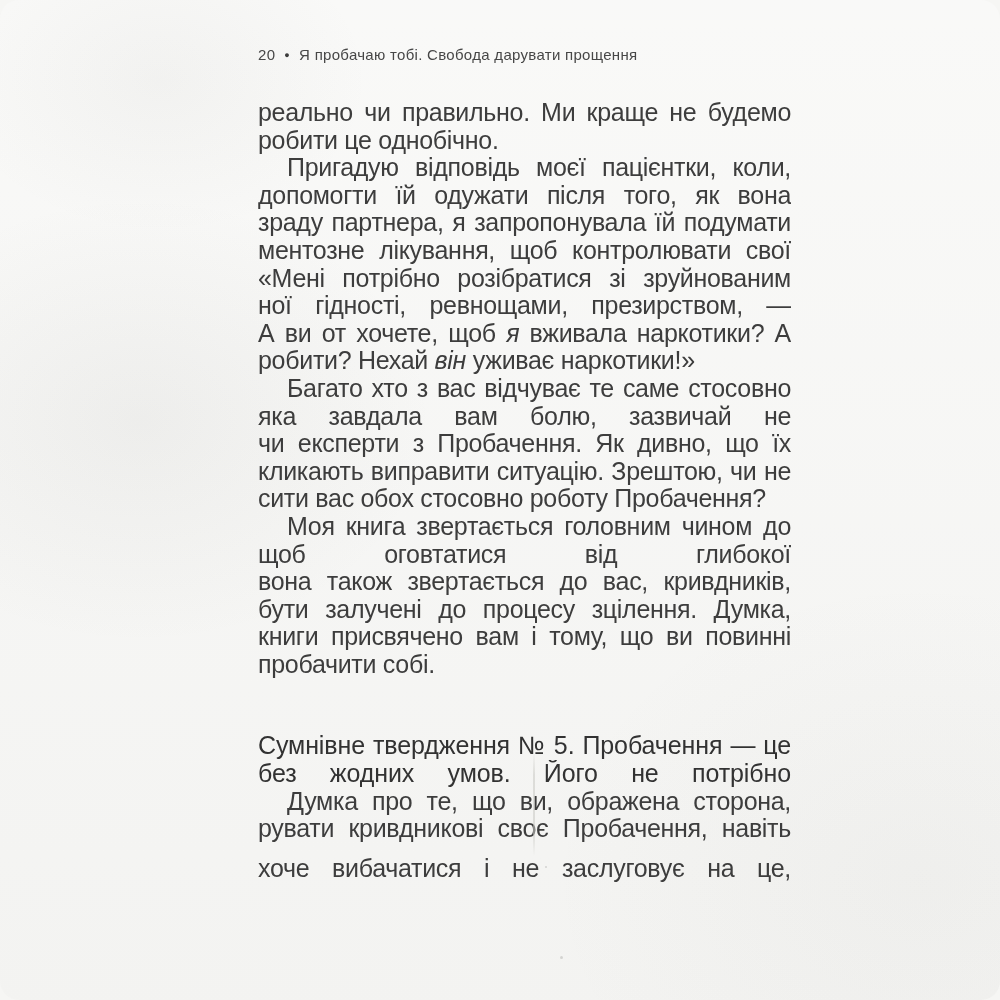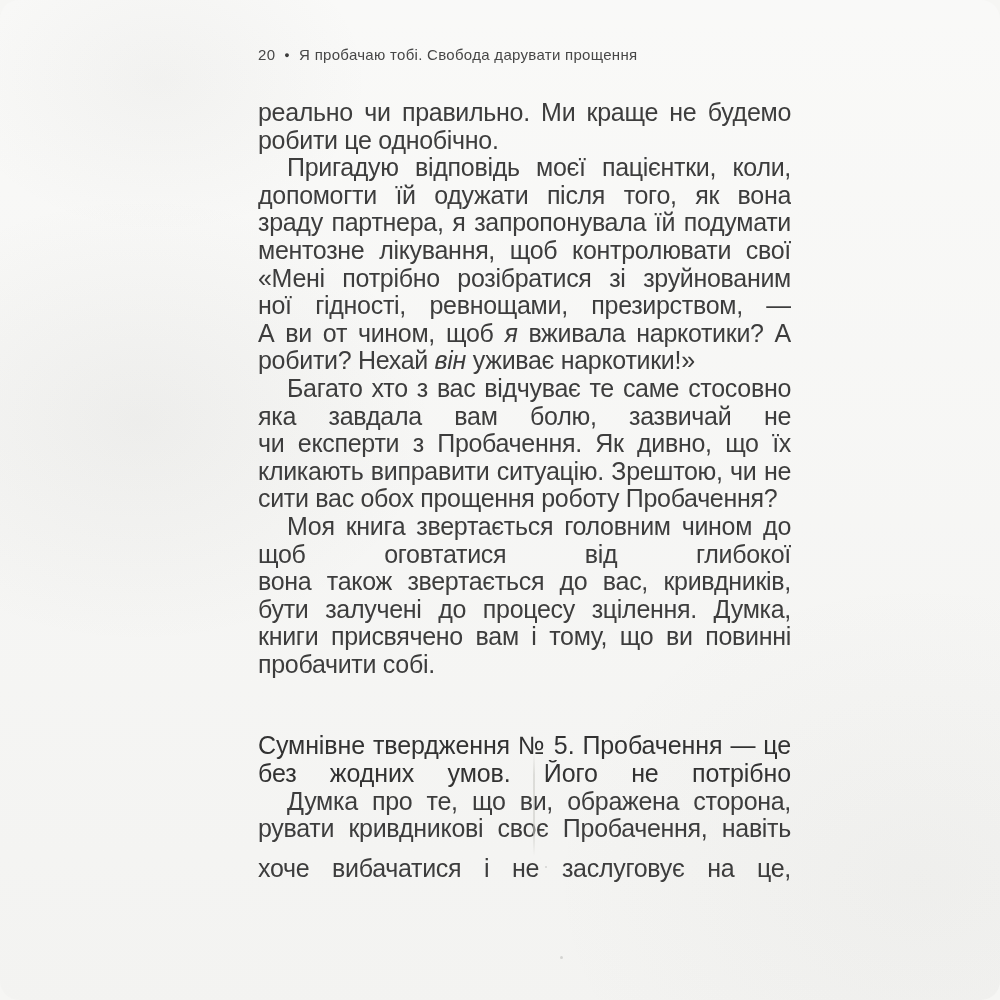--- a/index.html
+++ b/index.html
@@ -119,29 +119,29 @@
         <div class="line"><span>реально чи правильно. Ми краще не будемо пробачати, ніж</span></div>
         <div class="line last"><span>робити це однобічно.</span></div>
       </div>
       <div class="block paragraph indent">
         <div class="line"><span>Пригадую відповідь моєї пацієнтки, коли, намагаючись</span></div>
         <div class="line"><span>допомогти їй одужати після того, як вона дізналася про</span></div>
         <div class="line"><span>зраду партнера, я запропонувала їй подумати про медика-</span></div>
         <div class="line"><span>ментозне лікування, щоб контролювати свої нав'язливі ідеї.</span></div>
         <div class="line"><span>«Мені потрібно розібратися зі зруйнованим почуттям влас-</span></div>
         <div class="line"><span>ної гідності, ревнощами, презирством, — лютувала вона. —</span></div>
-        <div class="line"><span>А ви от чином, щоб </span><i>я</i><span> вживала наркотики? А що </span><i>він</i><span> має</span></div>
+        <div class="line"><span>А ви от хочете, щоб </span><i>я</i><span> вживала наркотики? А що </span><i>він</i><span> має</span></div>
         <div class="line last"><span>робити? Нехай </span><i>він</i><span> уживає наркотики!»</span></div>
       </div>
       <div class="block paragraph indent">
         <div class="line"><span>Багато хто з вас відчуває те саме стосовно ідеї Проба-</span></div>
         <div class="line"><span>яка завдала вам болю, зазвичай не звертаються моралісти</span></div>
         <div class="line"><span>чи експерти з Пробачення. Як дивно, що їх лише зрідка за-</span></div>
         <div class="line"><span>кликають виправити ситуацію. Зрештою, чи не слід запро-</span></div>
-        <div class="line last"><span>сити вас обох прощення роботу Пробачення?</span></div>
+        <div class="line last"><span>сити вас обох стосовно роботу Пробачення?</span></div>
       </div>
       <div class="block paragraph indent">
         <div class="line"><span>Моя книга звертається головним чином до вас, постраж-</span></div>
         <div class="line"><span>щоб оговтатися від глибокої несправедливості, коли кривд-</span></div>
         <div class="line"><span>вона також звертається до вас, кривдників, якщо ви хочете</span></div>
         <div class="line"><span>бути залучені до процесу зцілення. Думка, цілий розділ</span></div>
         <div class="line"><span>книги присвячено вам і тому, що ви повинні зробити, аби</span></div>
         <div class="line last"><span>пробачити собі.</span></div>
       </div>
       <div class="block heading">

